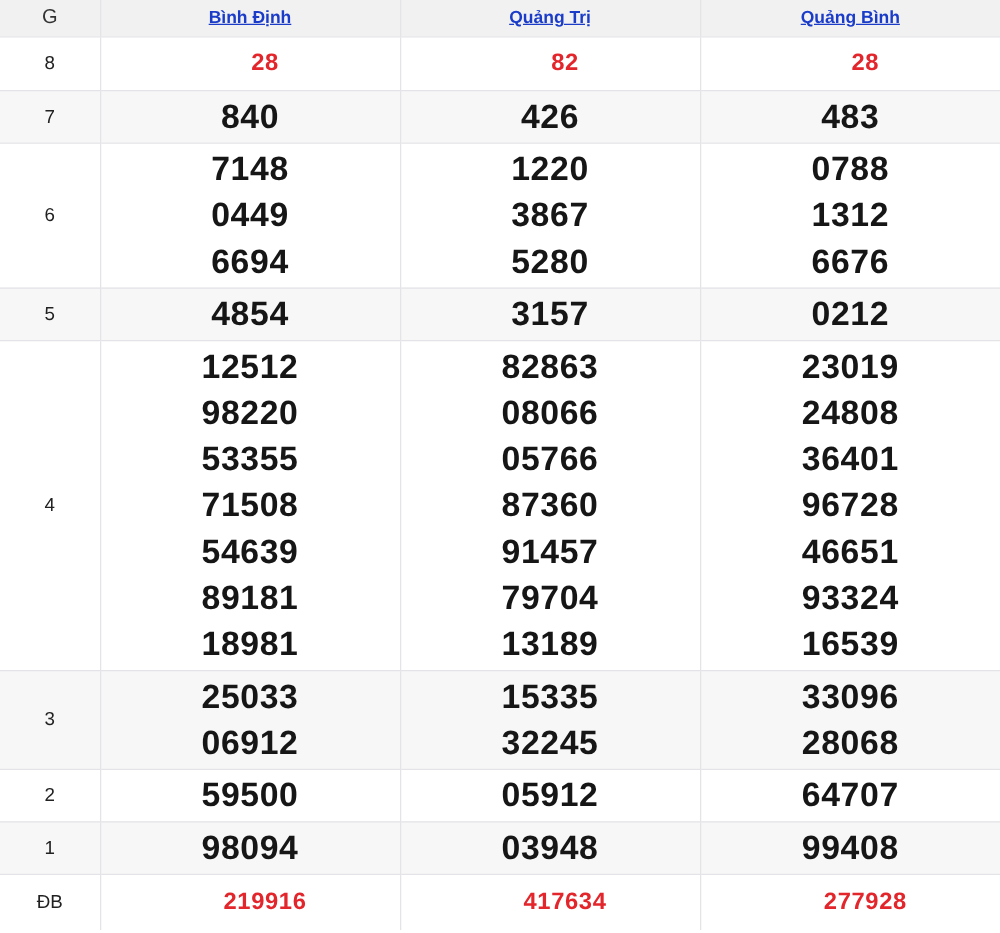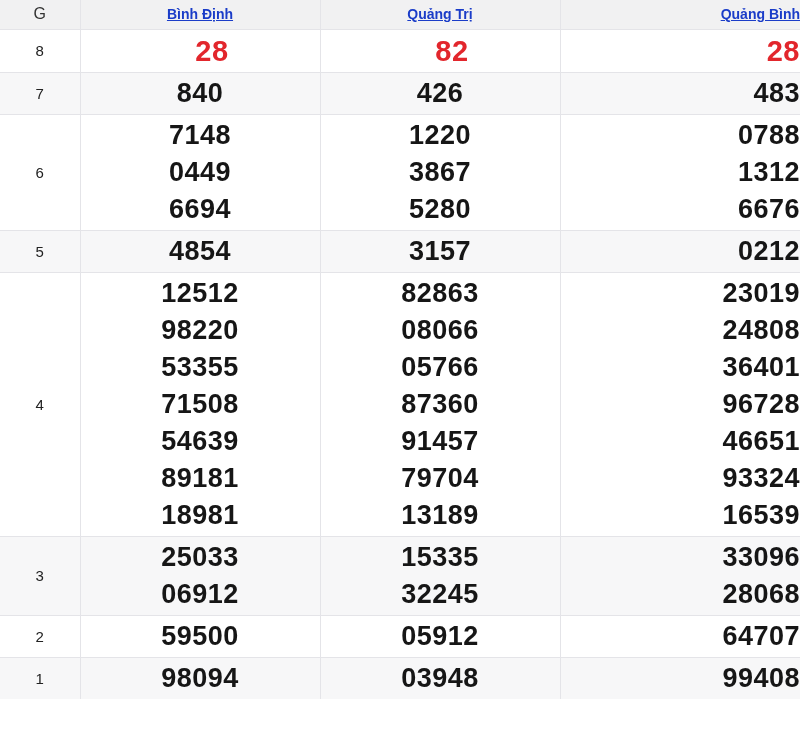--- a/index.html
+++ b/index.html
@@ -30,21 +30,21 @@
   }
   col.c-prize { width: 80px; }
   col.c-province { width: 240px; }
   th, td {
     border: 1px solid var(--border);
     text-align: center;
     vertical-align: middle;
     padding: 0;
   }
   th:first-child, td:first-child { border-left: none; }
-  th:last-child, td:last-child { border-right: none; text-align: right; }
+  th:last-child, td:last-child { border-right: none; }
   thead th { border-top: none; }
   tbody tr:last-child td { border-bottom: none; }
 
   thead th {
     background: var(--header-bg);
     height: 29px;
     font-size: 16px;
     font-weight: 400;
     color: #333;
   }
@@ -66,21 +66,21 @@
   }
   .num-line {
     font-weight: 700;
     font-size: 27px;
     line-height: 37px;
     color: var(--num);
     letter-spacing: 0.5px;
   }
   tr.highlight .num-line {
     color: var(--red);
-    font-size: 29px;
+    font-size: 19px;
     line-height: 38px;
     padding-left: 24px;
   }
   tr.row-db td.result { padding: 3px 0; }
 </style>
 </head>
 <body>
 
 <div class="page">
   <table class="results">
@@ -221,15 +221,27 @@
           <td class="result">
             <div class="num-line">98094</div>
           </td>
           <td class="result">
             <div class="num-line">03948</div>
           </td>
           <td class="result">
             <div class="num-line">99408</div>
           </td>
         </tr>
+        <tr class="highlight row-db">
+          <td class="prize-label">ĐB</td>
+          <td class="result">
+            <div class="num-line">219916</div>
+          </td>
+          <td class="result">
+            <div class="num-line">417634</div>
+          </td>
+          <td class="result">
+            <div class="num-line">277928</div>
+          </td>
+        </tr>
       </tbody>
   </table>
 </div>
 
 </body></html>

